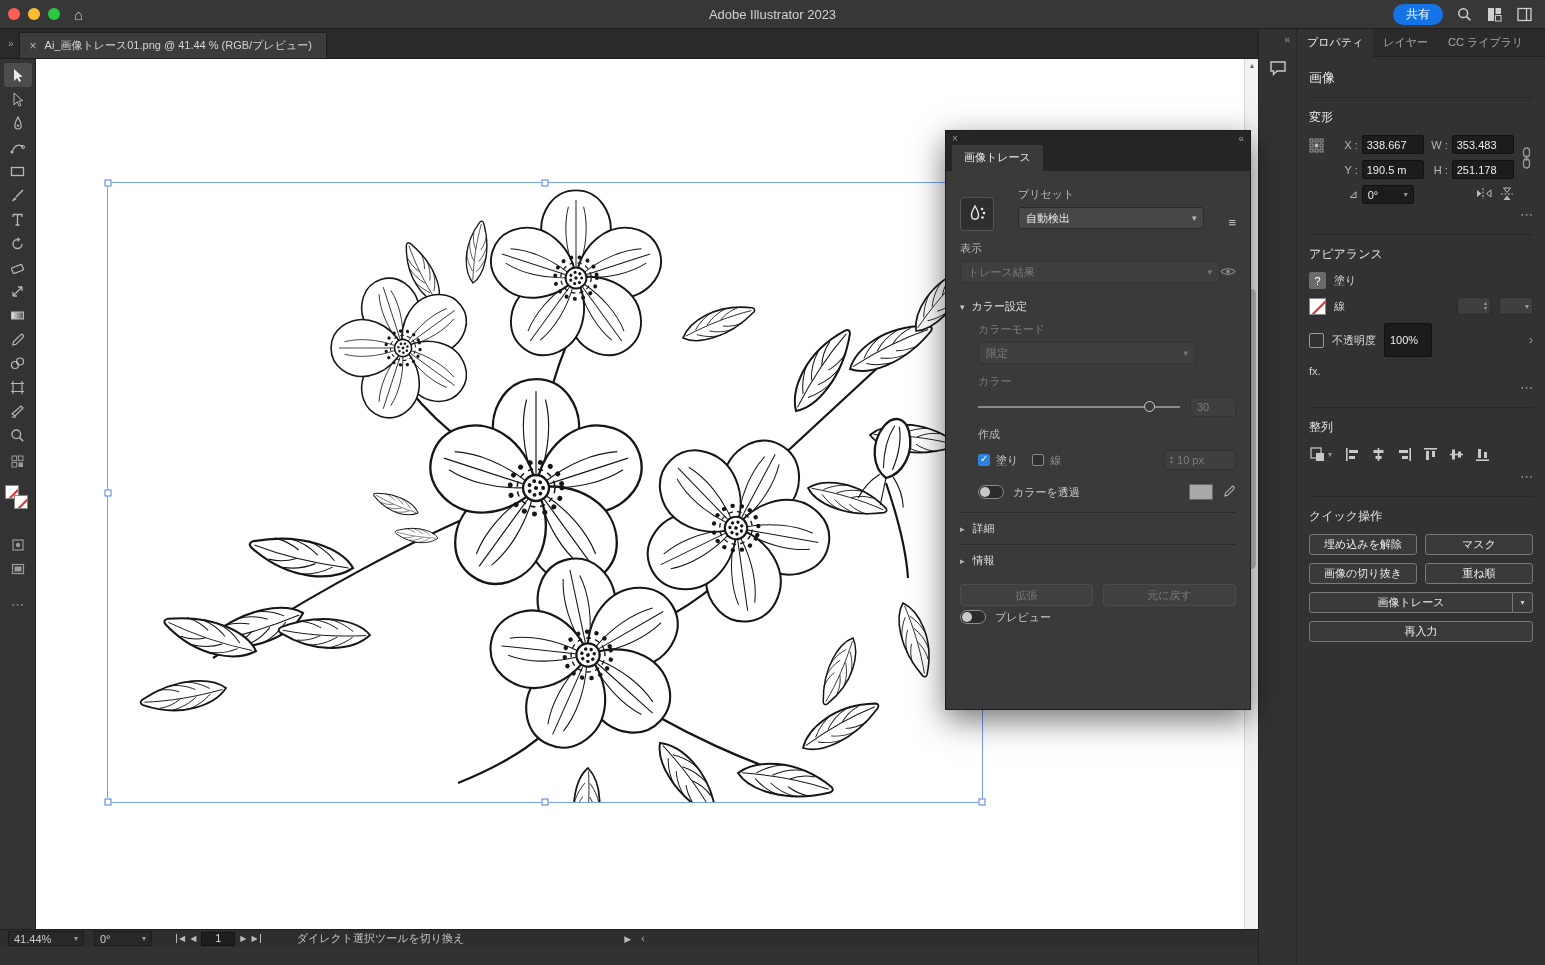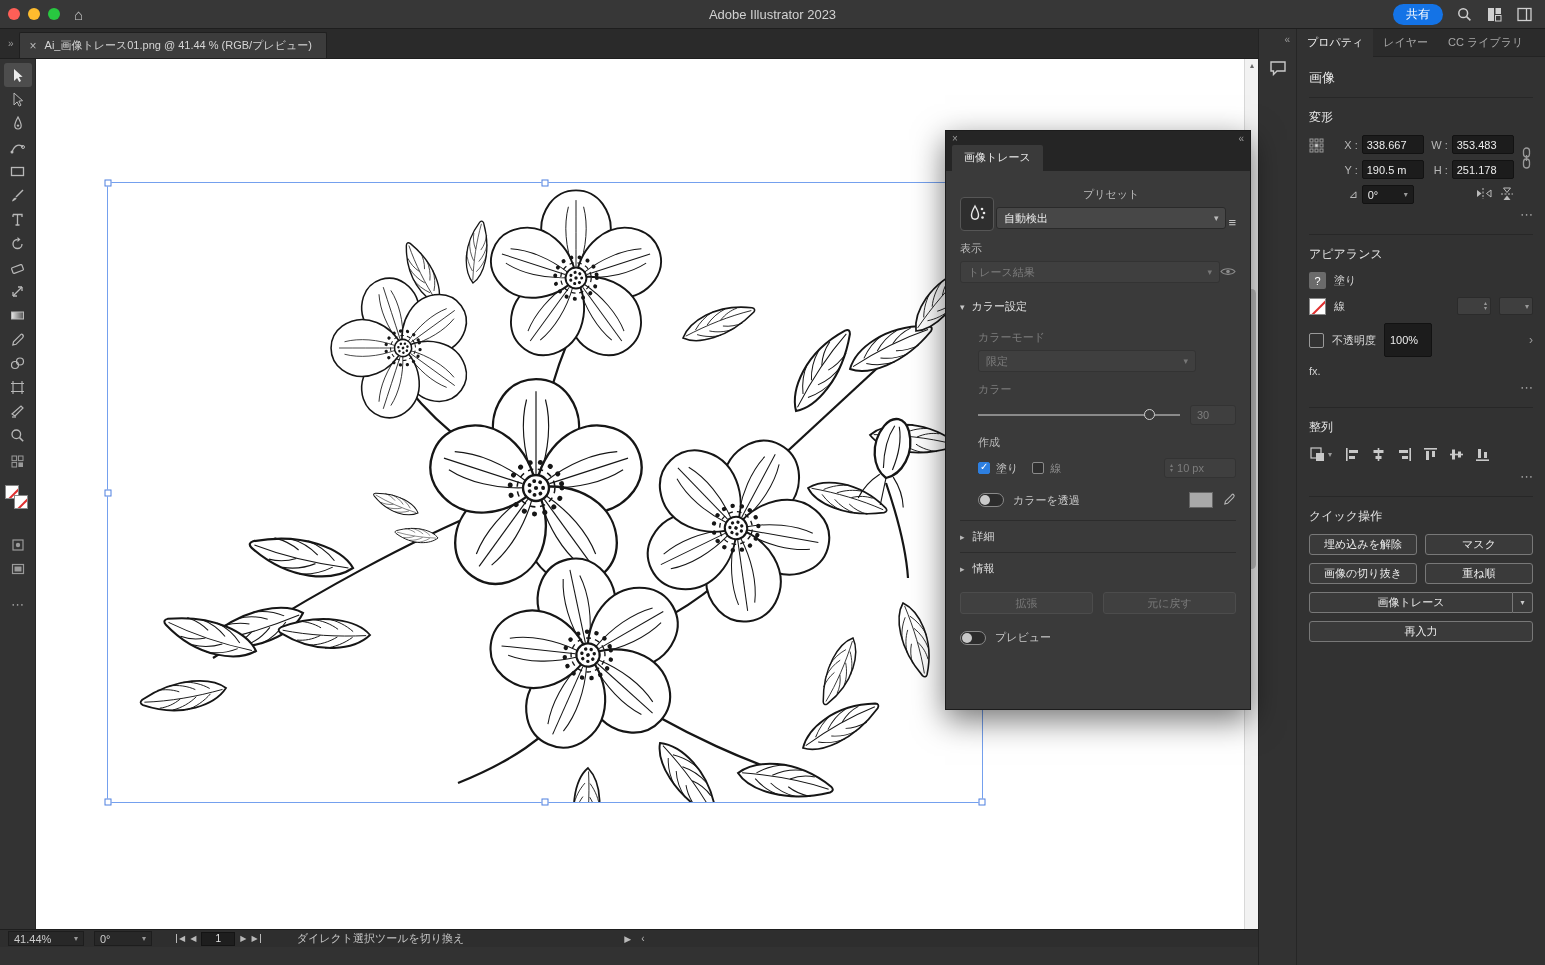--- a/index.html
+++ b/index.html
@@ -53,21 +53,21 @@
   .tp-top { height:14px; background:#252525; display:flex; align-items:center; justify-content:space-between; padding:0 6px; color:#9a9a9a; font-size:10px; }
   .tp-tabrow { height:26px; background:#252525; display:flex; align-items:flex-end; padding-left:6px; }
   .tp-tab { background:#3a3a3a; color:#ececec; padding:5px 12px 6px; font-size:11px; border-radius:2px 2px 0 0; }
   .tp-body { padding:12px 14px 0; }
   .tp-label { color:#bdbdbd; margin:10px 0 5px; }
   .tp-label.dis { color:#7d7d7d; }
   .tp-select { height:22px; background:#474747; border:1px solid #2a2a2a; border-radius:3px; display:flex; align-items:center; padding:0 7px; color:#ececec; justify-content:space-between; }
   .tp-select.dis { background:#3f3f3f; color:#7d7d7d; border-color:#333; }
   .tp-select .chev { font-size:9px; color:#bbb; }
   .tp-select.dis .chev { color:#777; }
-  .tp-preset-row { display:flex; gap:2px;text-align:center; }
+  .tp-preset-row { display:flex; gap:24px; }
   .tp-appicon { width:34px; height:34px; margin-top:14px; background:#2e2e2e; border:1px solid #565656; border-radius:4px; display:flex; align-items:center; justify-content:center; }
   .tp-preset-col { flex:1; }
   .tp-menu { margin-top:32px; color:#c4c4c4; font-size:13px; }
   .tp-viewrow { display:flex; align-items:center; }
   .tp-viewrow .tp-select { flex:1; }
   .tp-section { display:flex; align-items:center; gap:7px; color:#e2e2e2; margin:16px 0 6px; }
   .tp-section .tri { font-size:9px; color:#c7c7c7; }
   .tp-indent { margin-left:18px; }
   .tp-sliderrow { display:flex; align-items:center; gap:10px; margin:8px 0 2px; }
   .tp-slider { position:relative; flex:1; height:14px; }
@@ -82,21 +82,21 @@
   .tp-stepper .ud { display:flex; flex-direction:column; font-size:6px; line-height:5px; color:#777; }
   .toggle { width:26px; height:14px; border-radius:7px; border:1px solid #8a8a8a; background:#2c2c2c; position:relative; }
   .toggle .dot { position:absolute; left:1px; top:1px; width:10px; height:10px; border-radius:50%; background:#c9c9c9; }
   .tp-togglerow { display:flex; align-items:center; gap:9px; margin-top:14px; }
   .tp-swatch { margin-left:auto; width:24px; height:16px; background:#a9a9a9; border:1px solid #666; }
   .tp-foldrow { display:flex; align-items:center; gap:8px; height:32px; border-top:1px solid #2c2c2c; margin-top:12px; color:#dedede; }
   .tp-foldrow .tri { font-size:9px; color:#b9b9b9; }
   .tp-trace-btn { margin-top:16px; height:26px; border:1px solid #9b9b9b; border-radius:3px; display:flex; align-items:center; justify-content:center; color:#ececec; }
   .tp-btnrow { display:flex; gap:10px; margin-top:8px; }
   .tp-btn-dis { flex:1; height:22px; background:#404040; border:1px solid #4c4c4c; border-radius:3px; display:flex; align-items:center; justify-content:center; color:#7b7b7b; }
-  .tp-previewrow { display:flex; align-items:flex-end; gap:9px; margin-top:16px; }
+  .tp-previewrow { display:flex; align-items:flex-start; gap:9px; margin-top:4px; }
 
   
   .right-region { position:absolute; top:29px; right:0; width:287px; bottom:0; background:#323232; border-left:1px solid #232323; }
   .dock-strip { position:absolute; left:0; top:0; width:38px; bottom:0; background:#323232; border-right:1px solid #262626; }
   .dock-collapse { position:absolute; top:5px; right:7px; color:#9a9a9a; font-size:10px; letter-spacing:-1px; }
   .dock-comment { position:absolute; top:28px; left:8px; width:22px; height:22px; display:flex; align-items:center; justify-content:center; }
   .props { position:absolute; left:38px; top:0; right:0; bottom:0; background:#323232; }
   .props-tabs { height:28px; background:#2b2b2b; display:flex; align-items:center; border-bottom:1px solid #232323; }
   .ptab { padding:0 10px; height:28px; display:flex; align-items:center; color:#a8a8a8; font-size:11px; }
   .ptab.active { background:#323232; color:#f0f0f0; }
@@ -487,21 +487,21 @@
             </svg>
         </span>
       </div>
 
       <div class="tp-section">
         <span class="tri">▾</span>
         <span>カラー設定</span>
       </div>
 
       <div class="tp-indent">
-        <div class="tp-label dis" style="margin-top:16px">カラーモード</div>
+        <div class="tp-label dis" style="margin-top:8px">カラーモード</div>
         <div class="tp-select dis" style="width:218px">
           <span>限定</span>
           <span class="chev">▾</span>
         </div>
 
         <div class="tp-label dis">カラー</div>
         <div class="tp-sliderrow">
           <div class="tp-slider">
             <div class="track"></div>
             <div class="knob" style="left:82%"></div>

